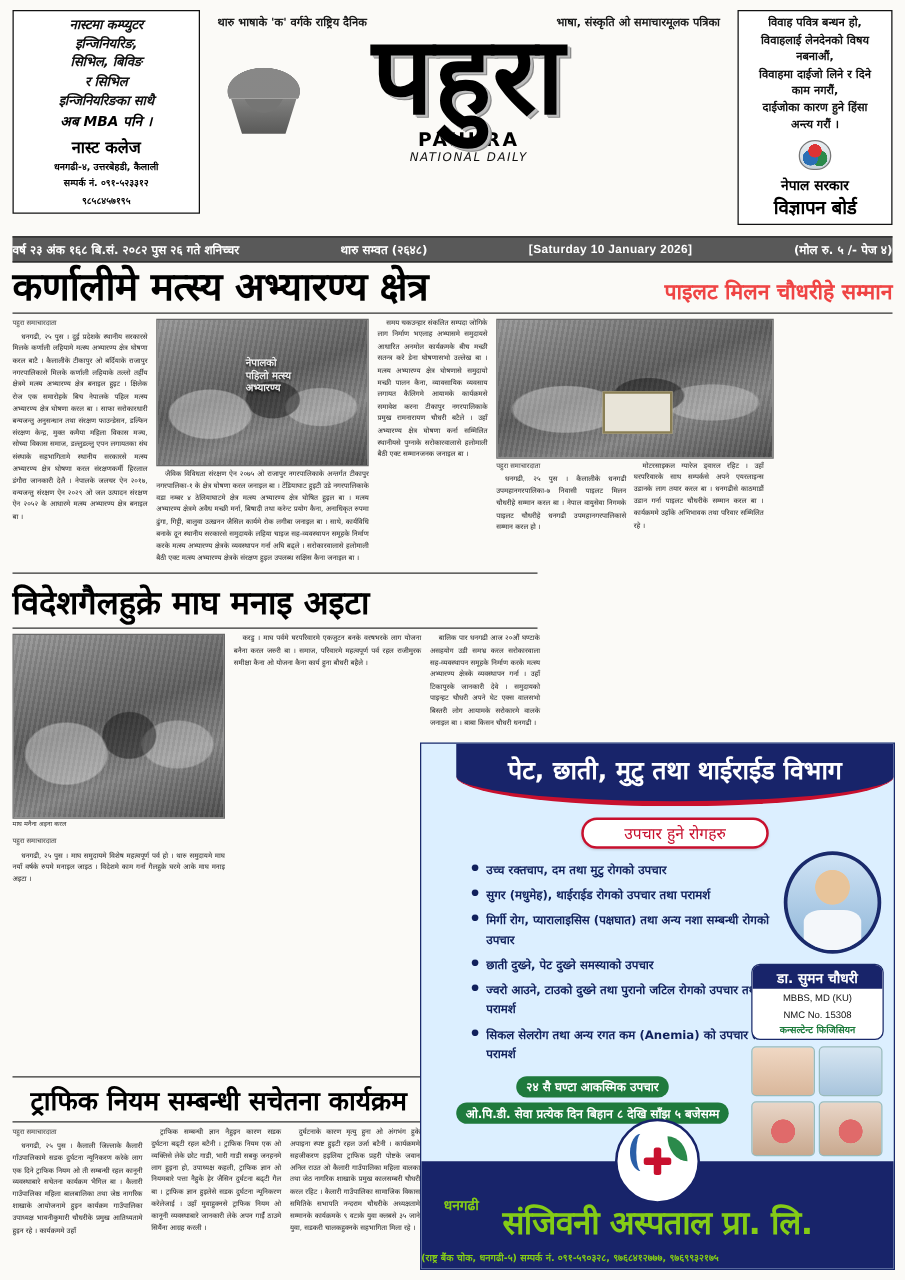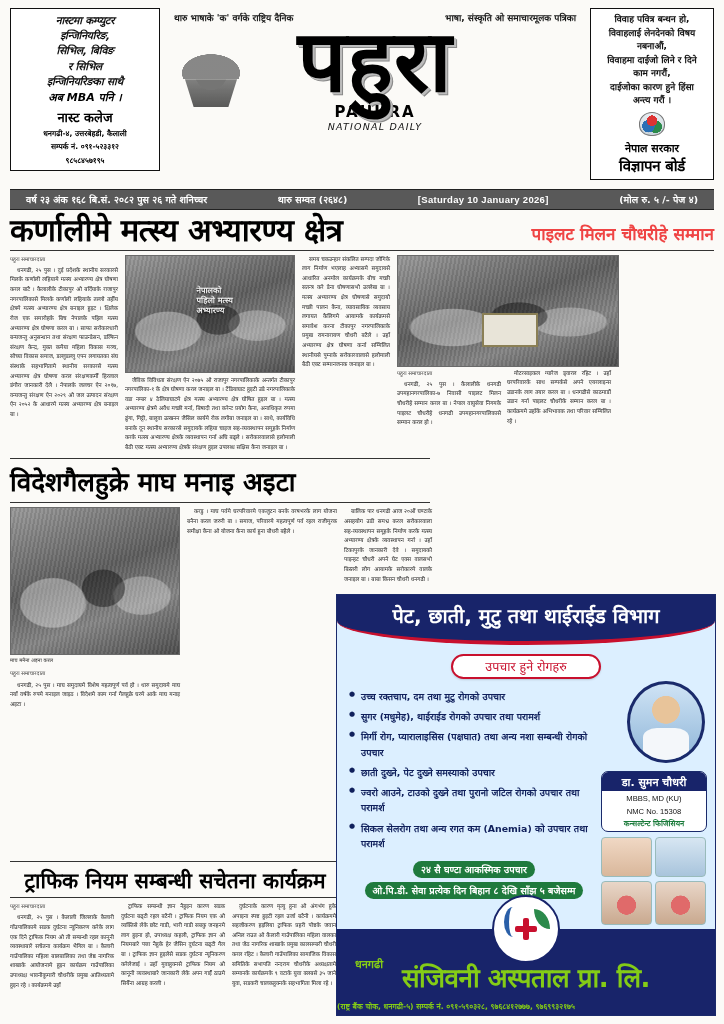--- a/index.html
+++ b/index.html
@@ -89,21 +89,21 @@
   }
   .pahura-en { font-size: 15px; font-weight: 700; letter-spacing: 2px; color: #000; margin-top: 2px; }
   .pahura-sub { font-size: 9.5px; font-style: italic; letter-spacing: 1.2px; color: #111; }
 
   
   .datebar {
     margin-top: 6px;
     background: #595959;
     color: #fff;
     display: flex; align-items: center; justify-content: space-between;
-    padding: 3px 16px;
+    padding: 3px 0;
     font-size: 9.5px; font-weight: 700;
     border-top: 1px solid #222; border-bottom: 1px solid #222;
   }
   .datebar .en { font-family: "Liberation Sans", sans-serif; letter-spacing: .3px; }
 
   
   .hl-row { display: flex; align-items: flex-end; gap: 10px; margin-top: 4px; }
   .hl-main {
     font-size: 31px; font-weight: 700; letter-spacing: -.4px; color: #000;
     flex: 1 1 auto; line-height: 1.05;
@@ -139,21 +139,21 @@
   }
   .photo .award {
     position: absolute; left: 38%; top: 52%; width: 56px; height: 34px;
     background: #e8e4d8; border: 2px solid #8a7f55; z-index: 2;
   }
   .cap { font-size: 5.2px; color: #333; margin-top: 1px; }
 
   
   .hosp {
     position: absolute; left: 336px; top: 594px; width: 380px; height: 422px;
-    border: 1px solid #1a2a6b; background: #dcefff; overflow: hidden;
+    border: 1px solid #1a2a6b; background: #dcefff; overflow: hidden; padding-left: 28px;
   }
   .hosp-head {
     background: #18246a; color: #fff; text-align: center;
     font-size: 20px; font-weight: 700; padding: 7px 0 12px;
     border-bottom: 4px solid #c8102e;
     border-radius: 0 0 50% 50% / 0 0 24px 24px;
     position: relative; z-index: 3;
   }
   .pill {
     width: 150px; margin: 9px auto 0; text-align: center;

